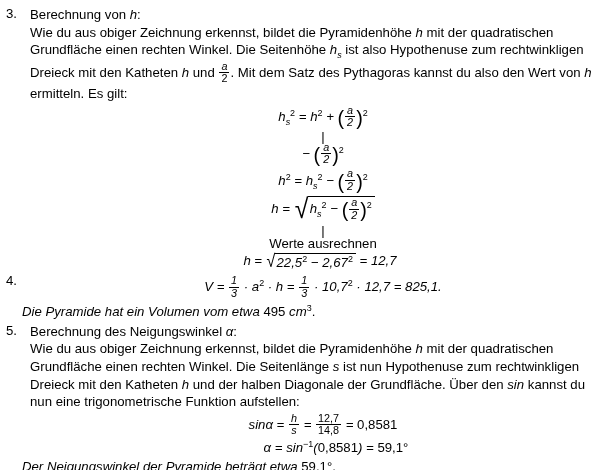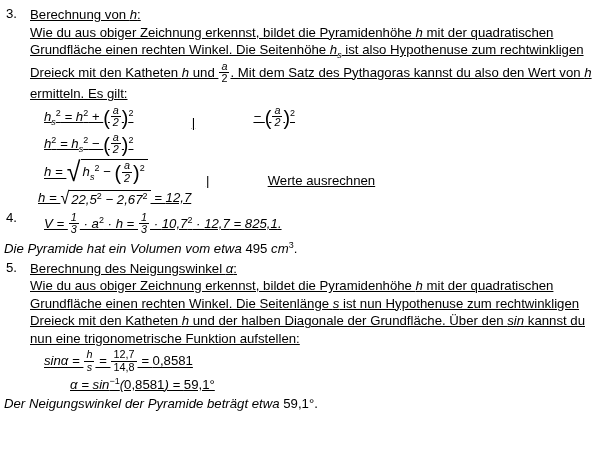--- a/index.html
+++ b/index.html
@@ -30,38 +30,38 @@
   .num {
     width: 30px;
     flex: 0 0 30px;
     text-align: left;
     padding-left: 6px;
     box-sizing: border-box;
   }
   .body {
     flex: 1 1 auto;
     padding-right: 6px;
-    text-decoration: underline;
   }
   .para {
     line-height: 1.33;
     text-align: left;
   }
   i, .it {
     font-style: italic;
   }
   .math {
     font-style: italic;
     white-space: nowrap;
   }
   .eqline {
     display: flex;
-    align-items: flex-end;
+    align-items: center;
     margin: 3px 0 1px 0;
     line-height: 1.0;
+    flex-direction: column;
   }
   .eqsep {
     display: inline-block;
     width: 120px;
     text-align: center;
     font-style: normal;
   }
   
   .frac {
     display: inline-flex;
@@ -115,21 +115,21 @@
     padding: 1px 3px 0 2px;
   }
   .sqrt-tall .radical {
     font-size: 2.1em;
     position: relative;
     top: -1px;
   }
   .italic-note {
     font-style: italic;
     margin: 2px 0 2px 0;
-    padding-left: 4px;
+    padding-left: 22px;
     line-height: 1.33;
   }
   .indent-eq {
     padding-left: 14px;
   }
   .indent-eq2 {
     padding-left: 40px;
   }
   .nowrap { white-space: nowrap; }
 </style>

